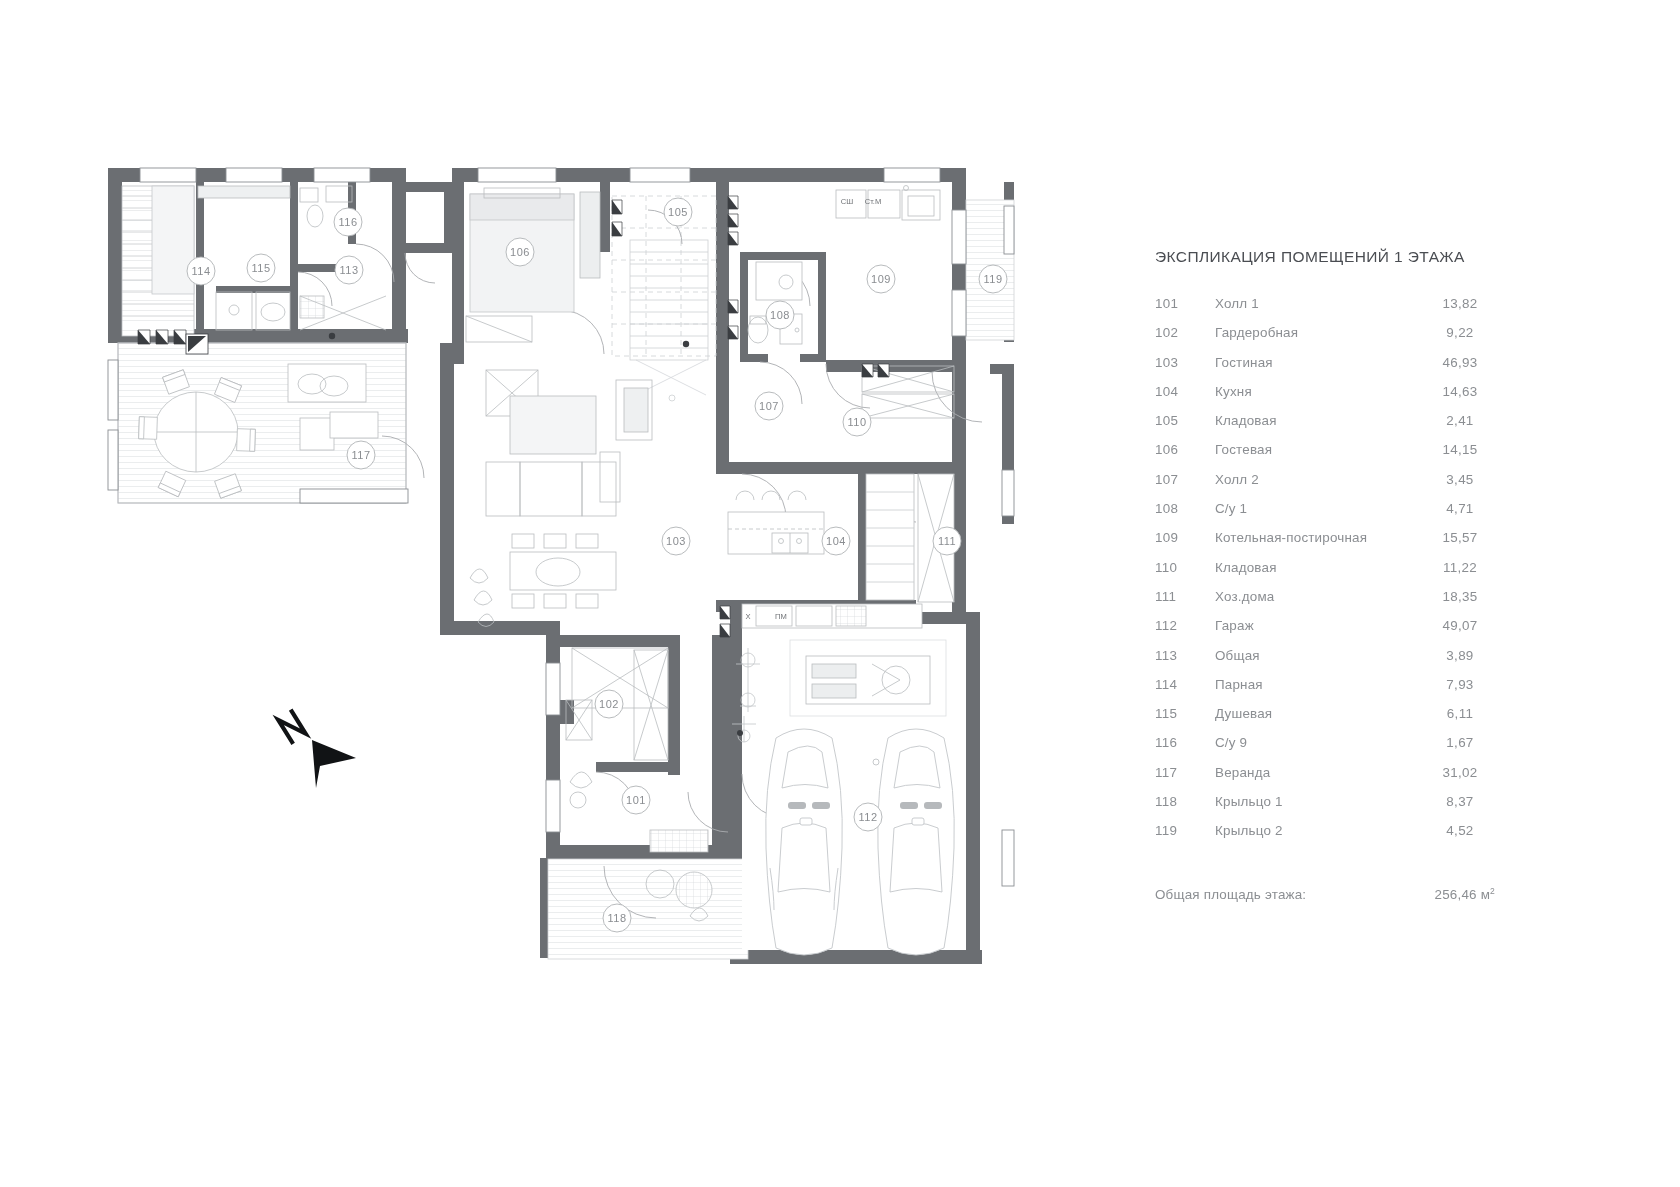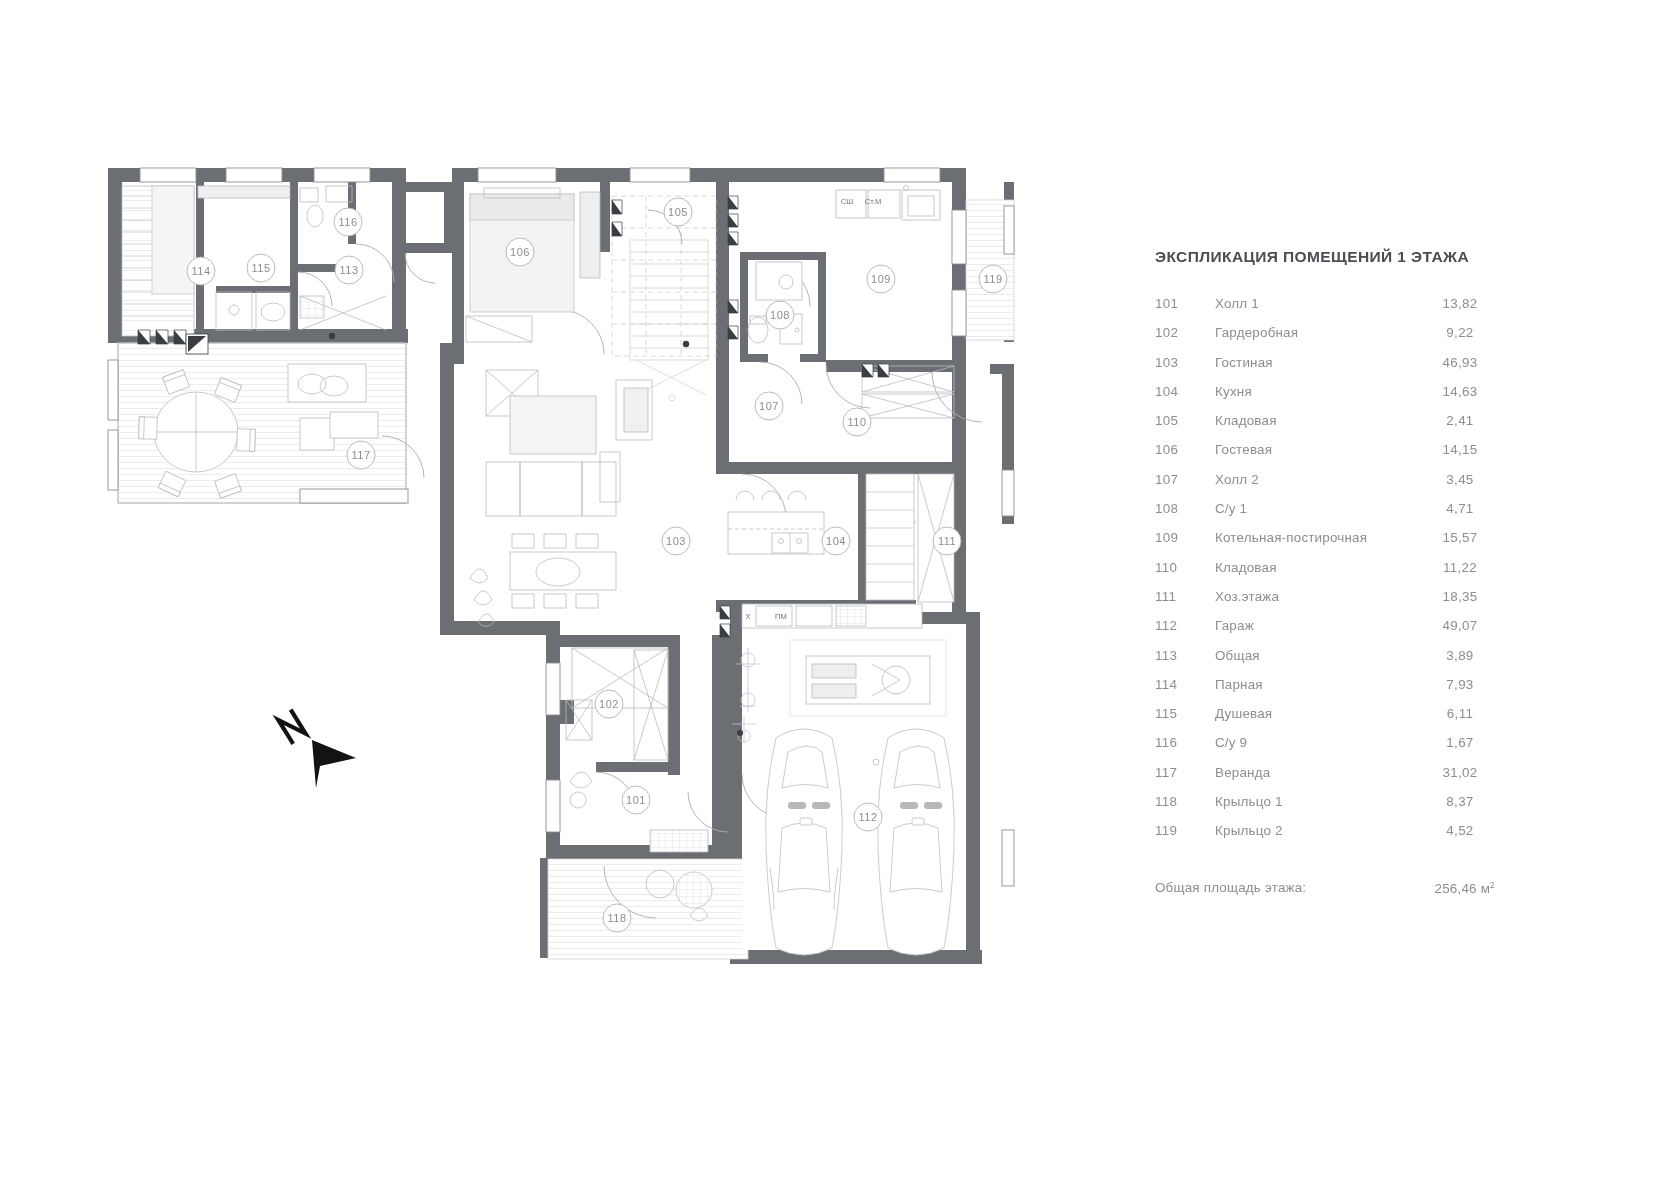--- a/index.html
+++ b/index.html
@@ -11,34 +11,34 @@
   }
   
   #plan-area{position:absolute;left:0;top:0;width:1100px;height:1187px;}
   #plan-svg{position:absolute;left:0;top:0;}
 
   
   #legend{
     position:absolute;left:1155px;top:248px;width:340px;
   }
   #legend-title{
-    font-size:15.5px;font-weight:bold;letter-spacing:0.4px;
+    font-size:15.5px;font-weight:normal;letter-spacing:0.4px;
     color:#4a4d52;margin-bottom:30px;white-space:nowrap;
   }
   .legend-row{
     display:flex;align-items:baseline;
     font-size:13.4px;color:#8b8e92;
     height:29.3px;
   }
   .lg-num{width:60px;flex:none;letter-spacing:0.3px;}
   .lg-name{flex:1;letter-spacing:0.2px;}
   .lg-area{width:70px;flex:none;text-align:center;letter-spacing:0.3px;}
   #legend-totals{margin-top:27px;}
   .total-row{
-    display:flex;align-items:flex-start;
+    display:flex;align-items:center;
     font-size:13.4px;color:#8b8e92;height:30px;margin-top:16px;
   }
   .tot-label{flex:1;letter-spacing:0.2px;}
   .tot-value{width:120px;text-align:right;flex:none;letter-spacing:0.2px;}
   .tot-value sup{font-size:8.5px;vertical-align:super;}
 
   
   .rnum{font-size:11px;fill:#8a8d91;font-family:"Liberation Sans",sans-serif;letter-spacing:0.5px;}
   .applbl{font-size:7.6px;fill:#6f7276;font-family:"Liberation Sans",sans-serif;}
 </style>
@@ -608,21 +608,21 @@
         <span class="lg-name">Котельная-постирочная</span>
         <span class="lg-area">15,57</span>
       </div>
       <div class="legend-row">
         <span class="lg-num">110</span>
         <span class="lg-name">Кладовая</span>
         <span class="lg-area">11,22</span>
       </div>
       <div class="legend-row">
         <span class="lg-num">111</span>
-        <span class="lg-name">Хоз.этажа</span>
+        <span class="lg-name">Хоз.дома</span>
         <span class="lg-area">18,35</span>
       </div>
       <div class="legend-row">
         <span class="lg-num">112</span>
         <span class="lg-name">Гараж</span>
         <span class="lg-area">49,07</span>
       </div>
       <div class="legend-row">
         <span class="lg-num">113</span>
         <span class="lg-name">Общая</span>

